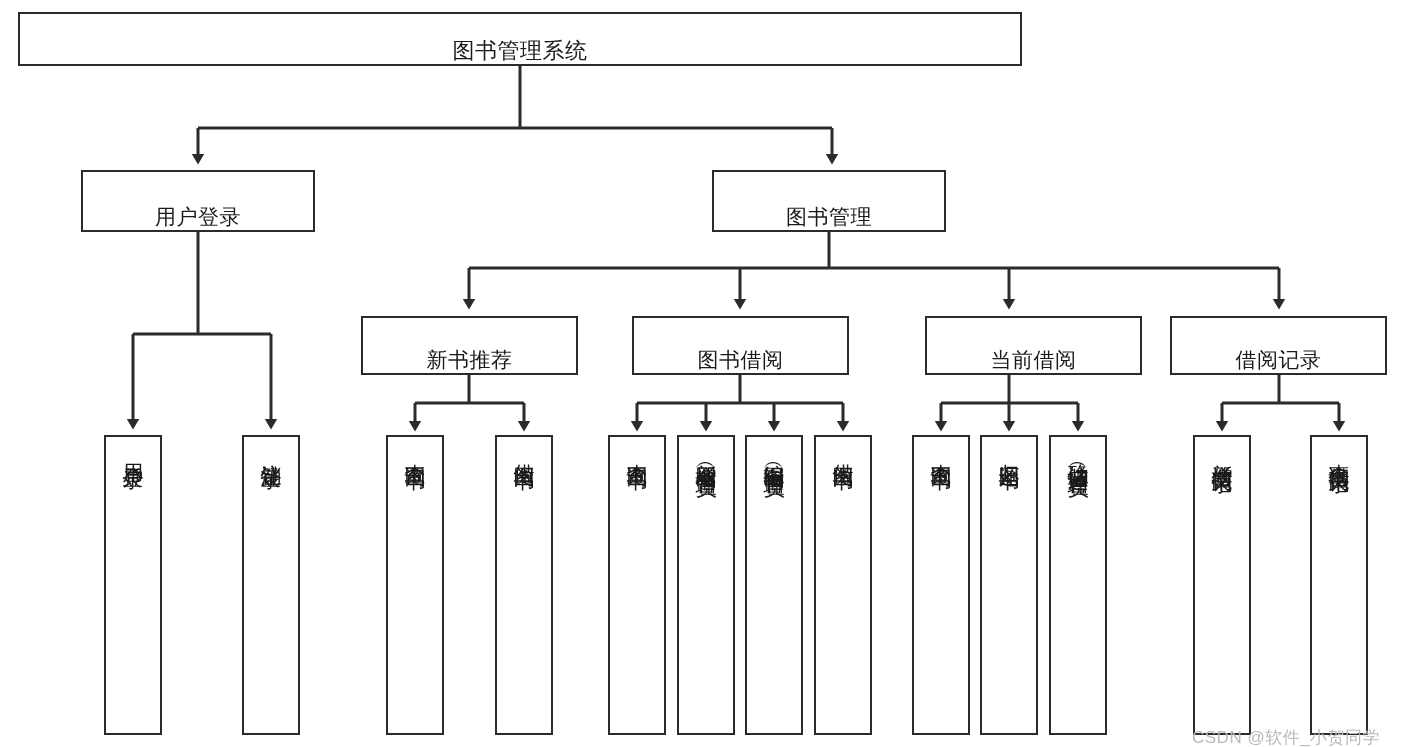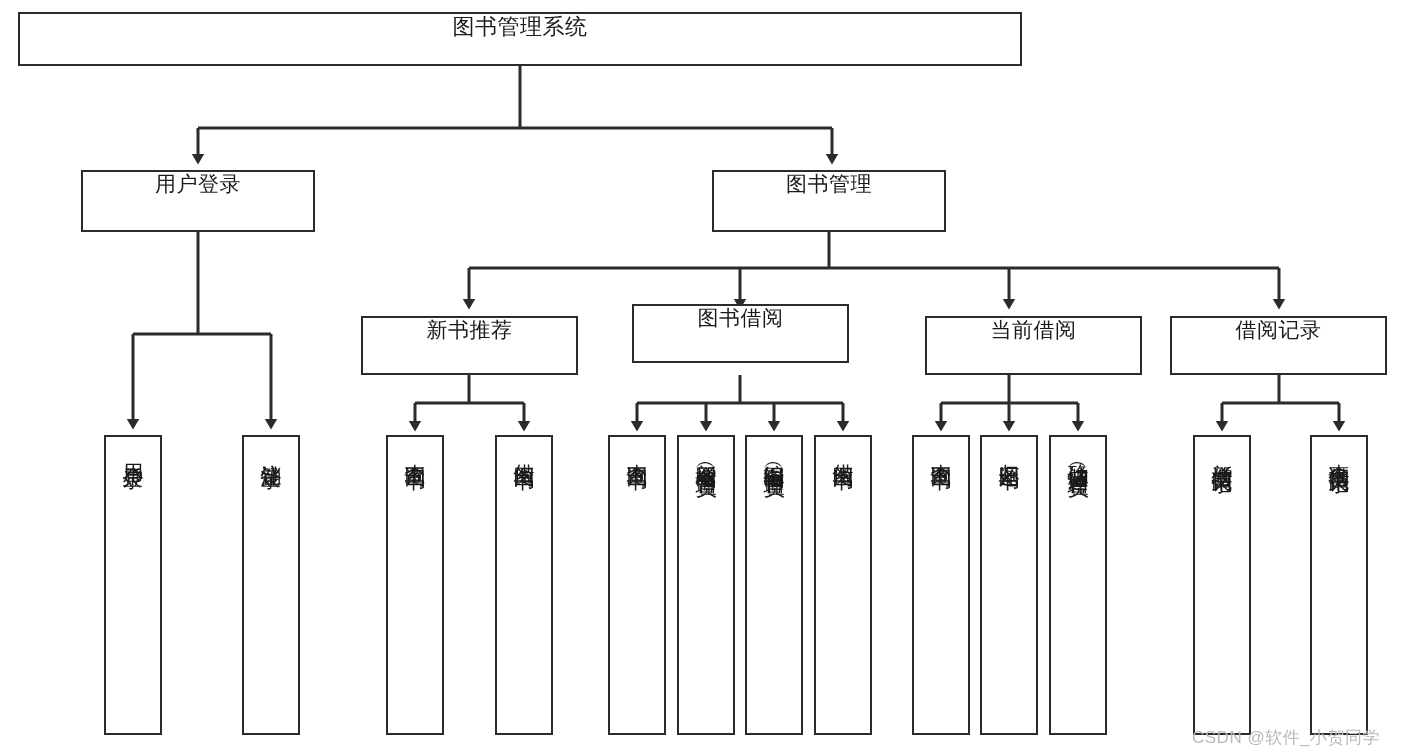--- a/index.html
+++ b/index.html
@@ -8,21 +8,21 @@
     width:1405px;height:747px;overflow:hidden;
   }
   #canvas{position:relative;width:1405px;height:747px;background:#fff;}
   svg#wires{position:absolute;left:0;top:0;width:1405px;height:747px;}
   .node{
     position:absolute;
     box-sizing:border-box;
     background:#ffffff;
     border:2px solid #2b2b2b;
     display:flex;
-    align-items:flex-start;
+    align-items:flex-end;
     justify-content:center;
     color:#1a1a1a;
   }
   .node .lbl{
     display:block;
     text-align:center;
     line-height:1.18;
     letter-spacing:0.5px;
   }
   .node.horizontal .lbl{font-size:21px;}
@@ -111,21 +111,21 @@
   <div class="node horizontal" style="left:81px;top:170px;width:234px;height:62px;">
     <span class="lbl">用户登录</span>
   </div>
   <div class="node horizontal" style="left:361px;top:316px;width:217px;height:59px;">
     <span class="lbl">新书推荐</span>
   </div>
 
   <div class="node horizontal" style="left:712px;top:170px;width:234px;height:62px;">
     <span class="lbl">图书管理</span>
   </div>
-  <div class="node horizontal" style="left:632px;top:304px;width:217px;height:59px;">
+  <div class="node horizontal" style="left:632px;top:316px;width:217px;height:59px;">
     <span class="lbl">图书借阅</span>
   </div>
   <div class="node horizontal" style="left:901px;top:316px;width:217px;height:59px;margin-left:24px;">
     <span class="lbl">当前借阅</span>
   </div>
   <div class="node horizontal" style="left:1170px;top:316px;width:217px;height:59px;">
     <span class="lbl">借阅记录</span>
   </div>
 
   <div class="node vertical" style="left:104px;top:435px;width:58px;height:300px;">

